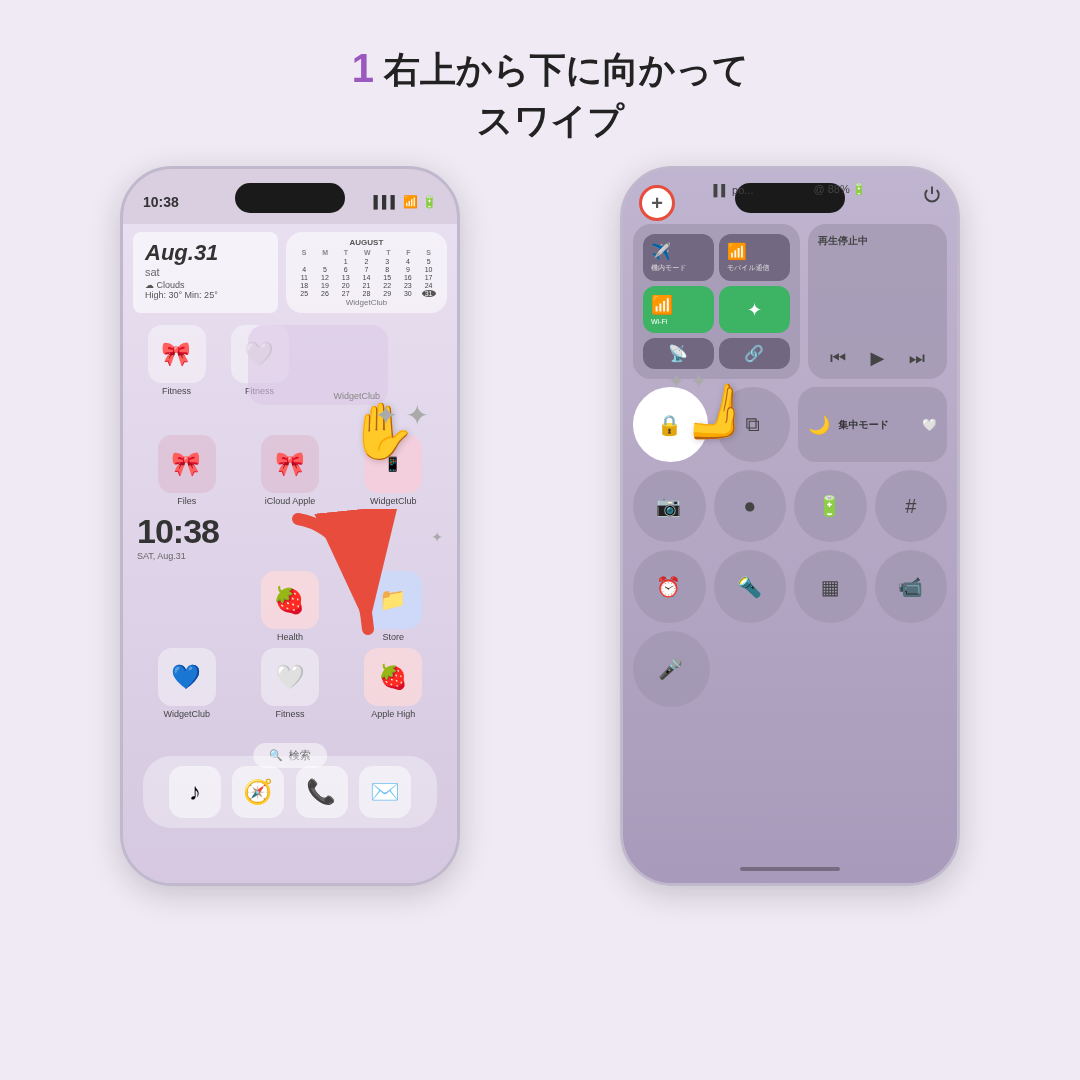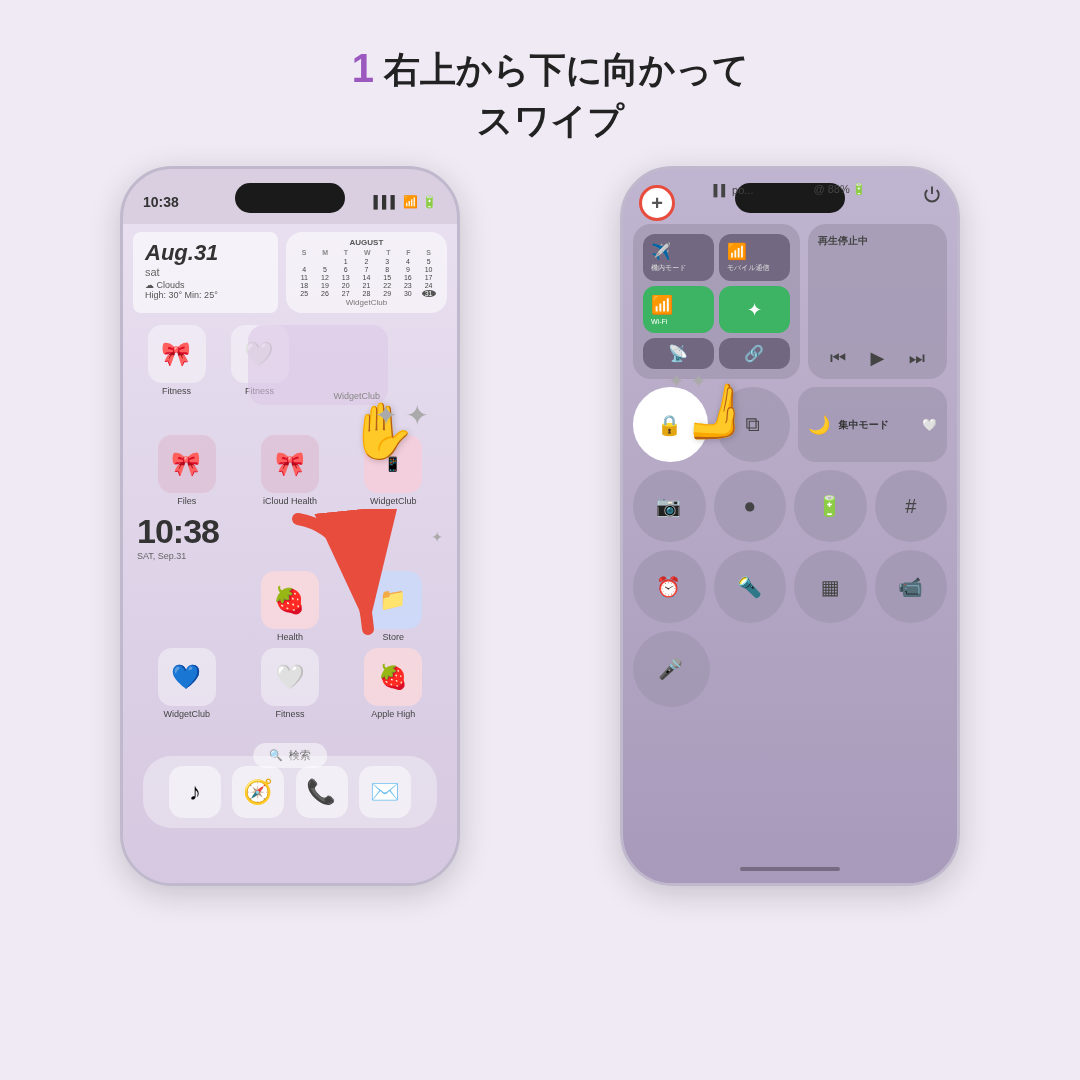--- a/index.html
+++ b/index.html
@@ -500,32 +500,32 @@
         </div>
       </div>
 
       <div class="app-grid" style="margin-top:30px;">
         <div class="app-item">
           <div class="app-icon" style="font-size:24px; background:rgba(220,180,200,0.5);">🎀</div>
           <span class="app-label">Files</span>
         </div>
         <div class="app-item">
           <div class="app-icon" style="font-size:24px; background:rgba(220,180,200,0.5);">🎀</div>
-          <span class="app-label">iCloud Health</span>
+          <span class="app-label">iCloud Apple</span>
         </div>
         <div class="app-item">
           <div class="app-icon" style="background:rgba(255,200,210,0.6); font-size:14px; color:#888;">📱</div>
           <span class="app-label">WidgetClub</span>
         </div>
       </div>
 
       <div class="clock-row">
         <div class="clock-widget">
           <div class="clock-time">10:38</div>
-          <div class="clock-date-sub">SAT, Sep.31</div>
+          <div class="clock-date-sub">SAT, Aug.31</div>
         </div>
         <span class="sparkle">✦</span>
       </div>
 
       <div class="app-grid">
         <div class="app-item">
           <div class="app-icon" style="background:transparent;"></div>
         </div>
         <div class="app-item">
           <div class="app-icon" style="background:rgba(255,220,220,0.7); font-size:26px;">🍓</div>

